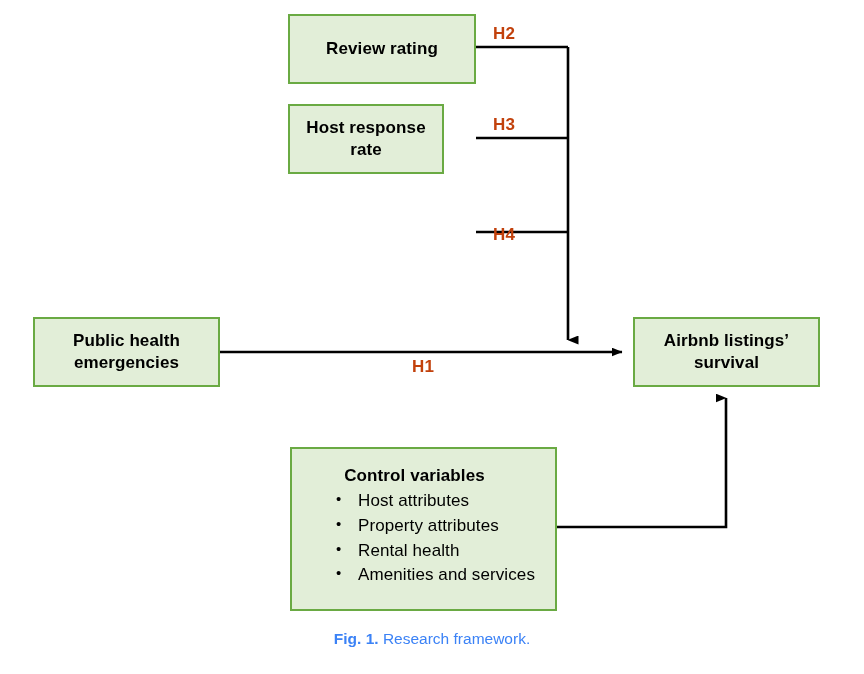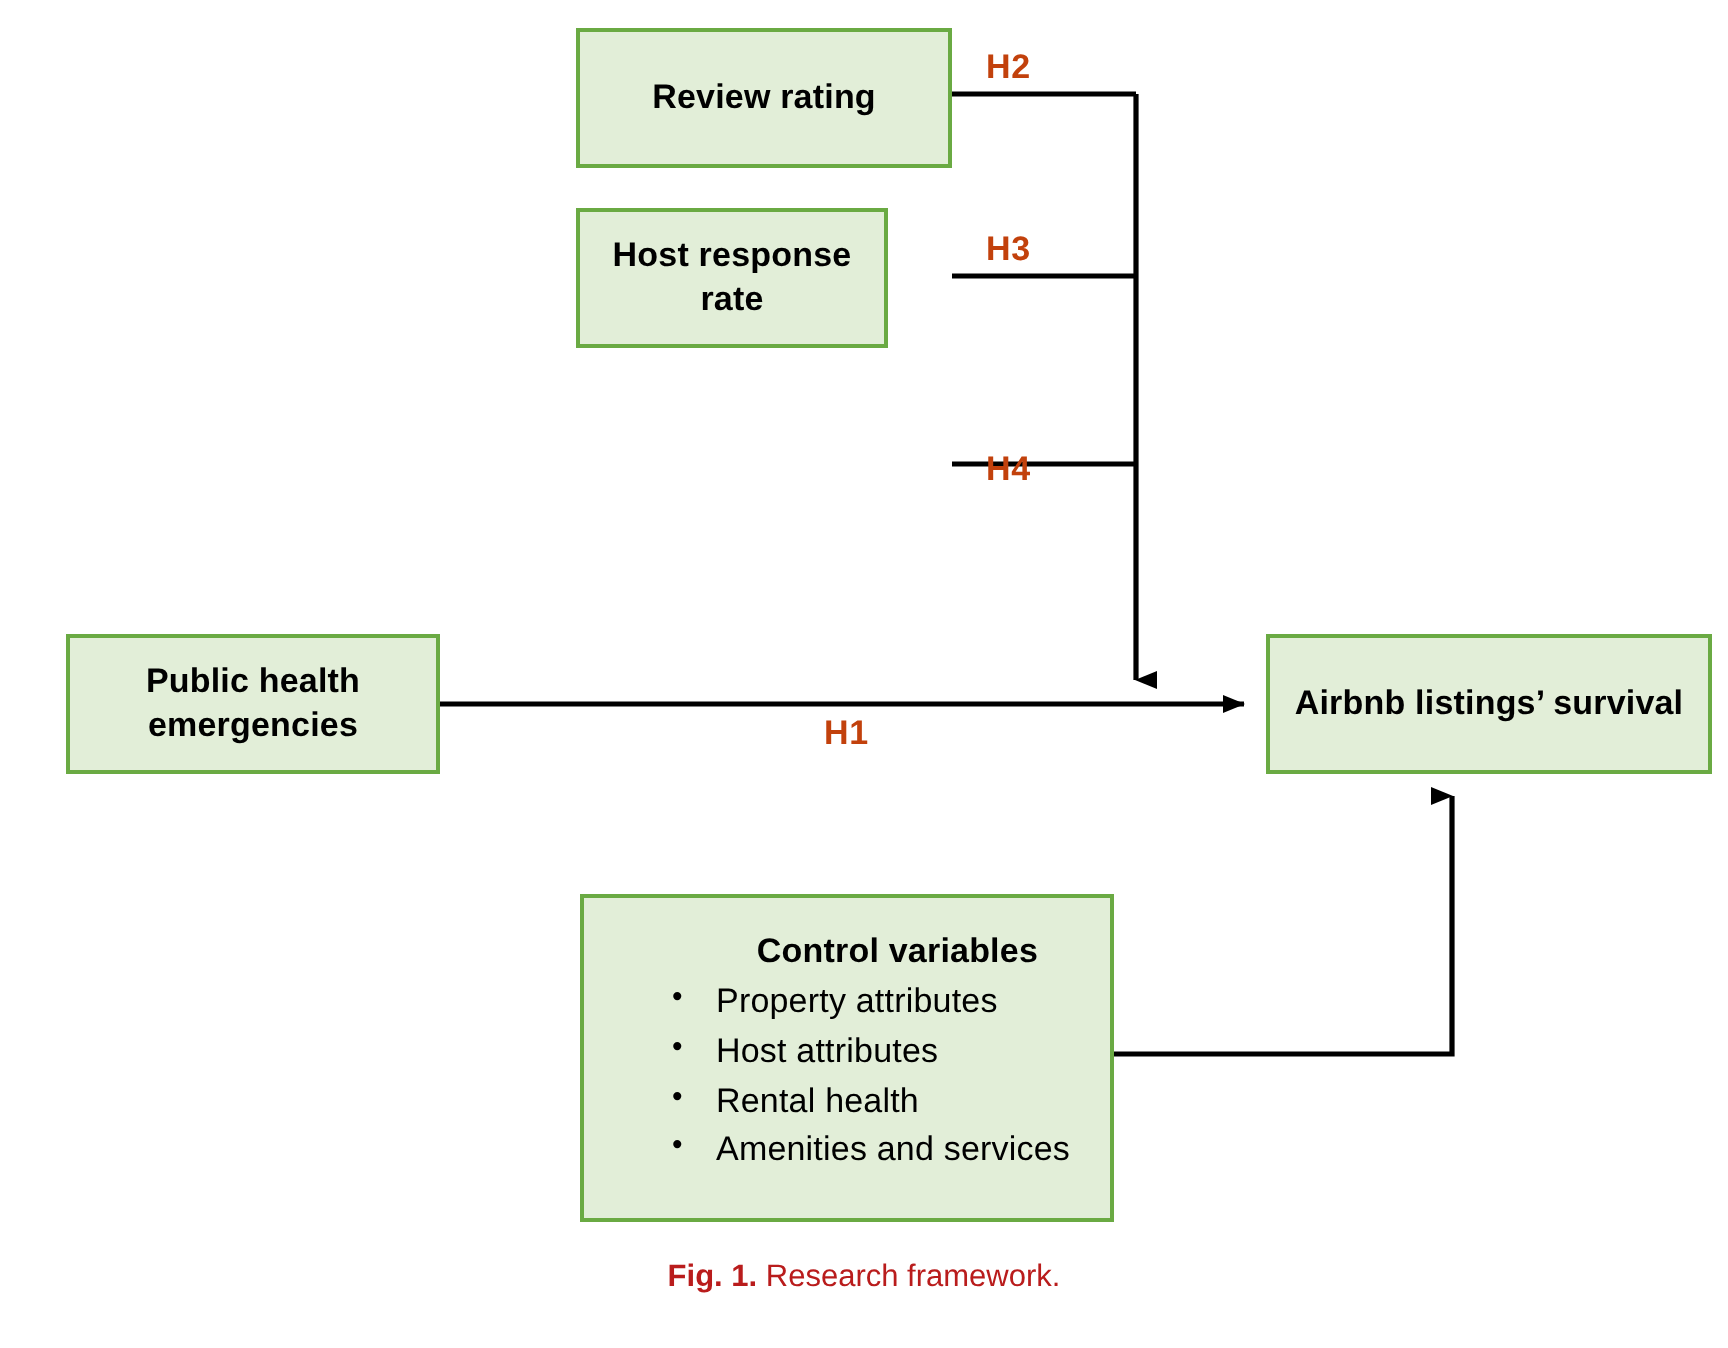--- a/index.html
+++ b/index.html
@@ -41,21 +41,21 @@
     font-weight: normal;
   }
   .control-inner {
     width: 100%;
     text-align: left;
   }
   .control-title {
     font-weight: bold;
     font-size: 17px;
     display: block;
-    text-align: right;
+    text-align: center;
     margin: 0 0 2px 0;
     padding-right: 26px;
   }
   .control-list {
     margin: 0;
     padding: 0 0 0 26px;
     list-style: none;
     font-size: 17px;
     font-weight: normal;
     line-height: 1.45;
@@ -87,21 +87,21 @@
     color: #c2410c;
     letter-spacing: 0.3px;
   }
   #caption {
     position: absolute;
     left: 0;
     top: 630px;
     width: 864px;
     text-align: center;
     font-size: 15.5px;
-    color: #b91c1c;
+    color: #3b82f6;
   }
   #caption .cap-num {
     font-weight: bold;
   }
   #caption .cap-text {
     font-weight: normal;
   }
 </style>
 </head>
 <body>
@@ -140,30 +140,30 @@
 
   <div class="node" id="node-host-response-rate" style="left:288px; top:104px; width:156px; height:70px;">
     <span class="node-label">Host response rate</span>
   </div>
 
 
   <div class="node" id="node-public-health" style="left:33px; top:317px; width:187px; height:70px;">
     <span class="node-label">Public health emergencies</span>
   </div>
 
-  <div class="node" id="node-airbnb-survival" style="left:633px; top:317px; width:223px; height:70px;">
+  <div class="node" id="node-airbnb-survival" style="left:633px; top:317px; width:187px; height:70px;">
     <span class="node-label">Airbnb listings’ survival</span>
   </div>
 
   <div class="node" id="node-control" style="left:290px; top:447px; width:267px; height:164px;">
     <div class="control-inner">
       <span class="control-title">Control variables</span>
       <ul class="control-list">
+        <li>Host attributes</li>
         <li>Property attributes</li>
-        <li>Host attributes</li>
         <li>Rental health</li>
         <li>Amenities and services</li>
       </ul>
     </div>
   </div>
 
   <span class="hlabel" style="left:493px; top:24px;">H2</span>
   <span class="hlabel" style="left:493px; top:115px;">H3</span>
   <span class="hlabel" style="left:493px; top:209px;margin-top:16px;">H4</span>
   <span class="hlabel" style="left:412px; top:357px;">H1</span>

